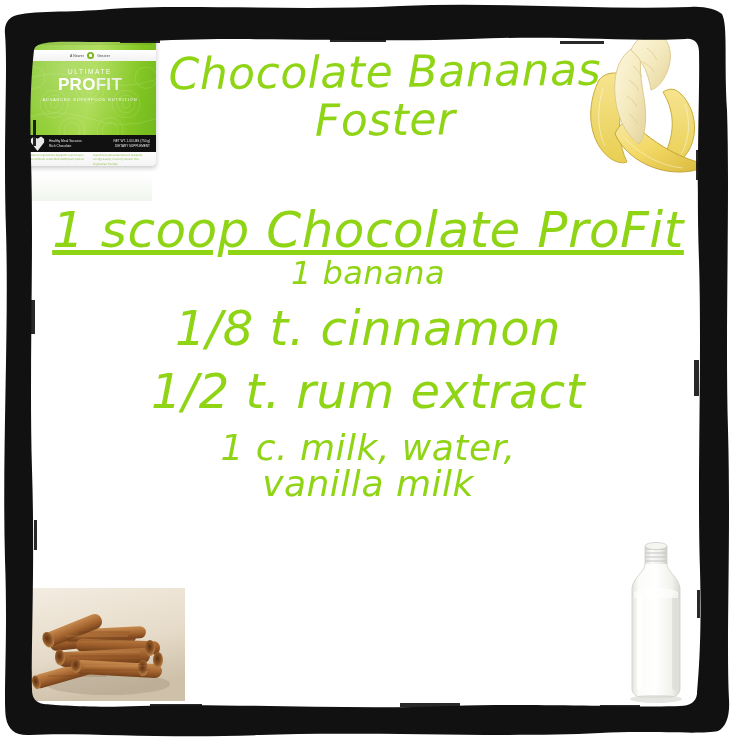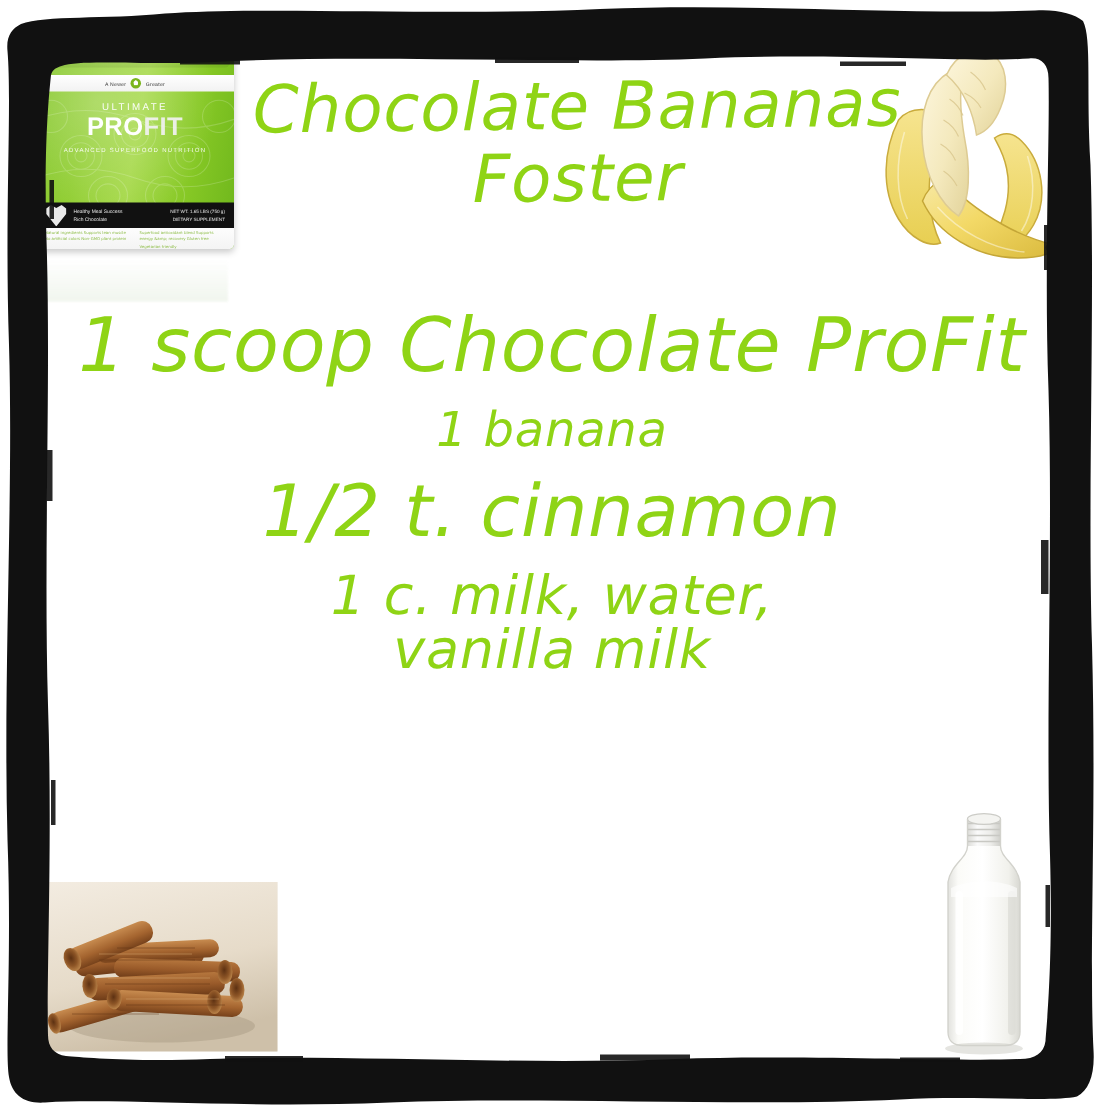--- a/index.html
+++ b/index.html
@@ -228,21 +228,21 @@
     text-align: center;
     color: #8FD415;
     font-family: "DejaVu Sans", sans-serif;
     font-style: italic;
   }
   .ing-line {
     line-height: 1.02;
     letter-spacing: 0.5px;
     white-space: pre-line;
   }
-  .ing-line.l0 { font-size: 50px; margin-bottom: 14px; }
+  .ing-line.l0 { font-size: 50px; margin-bottom: 1px; text-decoration: underline; }
   .ing-line.l1 { font-size: 32px; margin-bottom: 14px; }
   .ing-line.l2 { font-size: 48px; margin-bottom: 14px; }
   .ing-line.l3 { font-size: 48px; margin-bottom: 14px; }
   .ing-line.l4 { font-size: 36px; }
 
   
   .banana {
     position: absolute;
     left: 585px;
     top: 22px;
@@ -510,21 +510,22 @@
 
       <ellipse cx="36" cy="163" rx="26" ry="4" fill="#cfcfc9" opacity="0.55"></ellipse>
 
       <path d="M12 52 L12 152 C12 158 16 161 22 161 L50 161 C56 161 60 158 60 152 L60 52 C58 40 47 36 47 28 L47 10 M25 10 L25 28 C25 36 14 40 12 52" fill="none" stroke="#d2d2cc" stroke-width="0.9"></path>
     </svg>
   </div>
 
   <div class="ingredients">
     <div class="ing-line l0">1 scoop Chocolate ProFit</div>
     <div class="ing-line l1">1 banana</div>
-    <div class="ing-line l2">1/2 t. cinnamon</div>
+    <div class="ing-line l2">1/8 t. cinnamon</div>
+    <div class="ing-line l3">1/2 t. rum extract</div>
     <div class="ing-line l4">1 c. milk, water,
 vanilla milk</div>
   </div>
 
   <div class="frame">
     <svg viewBox="0 0 736 739">
       <path fill="#111111" fill-rule="evenodd" d="
         M 14 16
         C 30 10, 70 13, 110 9
         C 180 4, 300 11, 400 6

